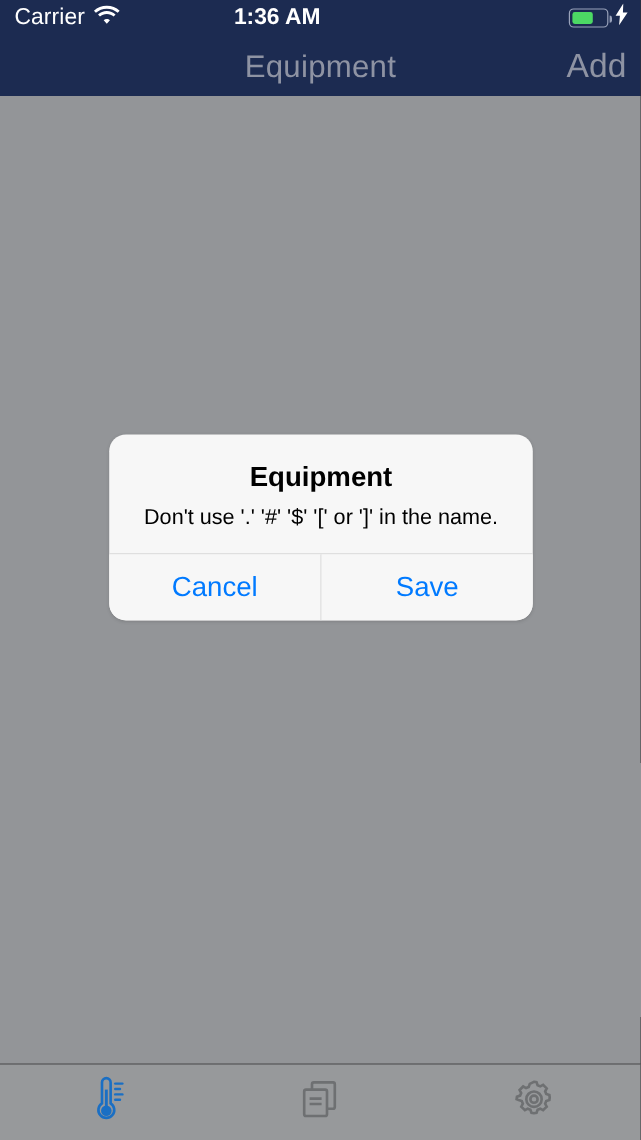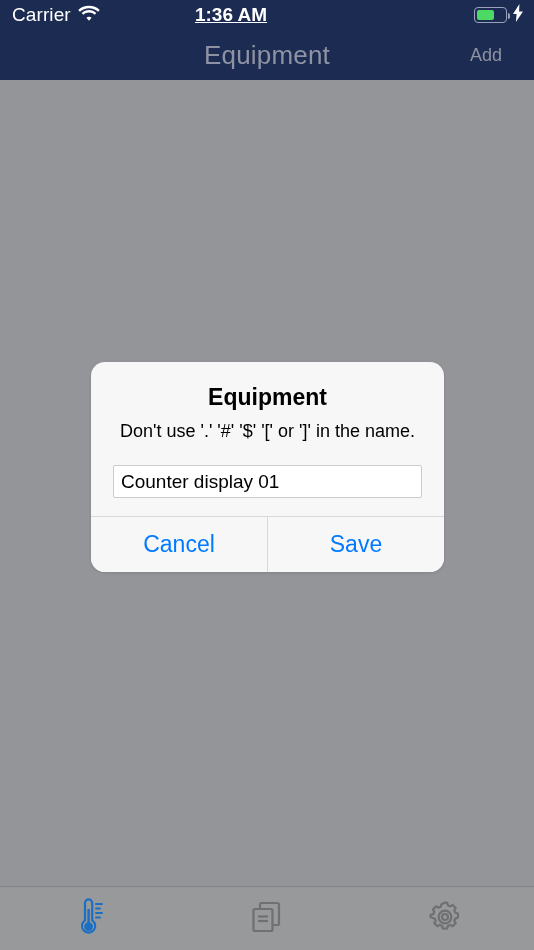--- a/index.html
+++ b/index.html
@@ -44,21 +44,20 @@
   #status-time {
     position: absolute;
     left: 0; top: 0;
     width: 462px;
     height: 30px;
     display: flex;
     align-items: center;
     justify-content: center;
     font-size: 19px;
     font-weight: bold;
-    text-decoration: underline;
   }
   #status-right {
     position: absolute;
     right: 10px; top: 0;
     height: 30px;
     display: flex;
     align-items: center;
     gap: 5px;
   }
   .battery-shell {
@@ -98,26 +97,26 @@
     width: 534px; height: 50px;
     display: flex;
     align-items: center;
     justify-content: center;
     color: #8e93a3;
     font-size: 26px;
     letter-spacing: 0.2px;
   }
   #nav-add {
     position: absolute;
-    right: 32px; top: 0;
+    right: 12px; top: 0;
     height: 50px;
     display: flex;
     align-items: center;
     color: #8e93a3;
-    font-size: 18px;
+    font-size: 28px;
     cursor: pointer;
   }
 
   
   #content-overlay {
     position: absolute;
     top: 80px; left: 0;
     width: 534px;
     height: 806px;
     background: #939598;
@@ -242,21 +241,20 @@
     <div id="nav-title">Equipment</div>
     <div id="nav-add">Add</div>
   </div>
 
   <div id="content-overlay"></div>
 
   <div id="alert-dialog">
     <div id="alert-body">
       <div id="alert-title">Equipment</div>
       <div class="alert-message-line">Don't use '.' '#' '$' '[' or ']' in the name.</div>
-      <input id="alert-input" type="text" value="Counter display 01" style="">
     </div>
     <div id="alert-buttons">
       <div class="alert-button" id="alert-cancel">Cancel</div>
       <div class="alert-button" id="alert-save">Save</div>
     </div>
   </div>
 
   <div id="tab-bar-separator"></div>
   <div id="tab-bar">
 

